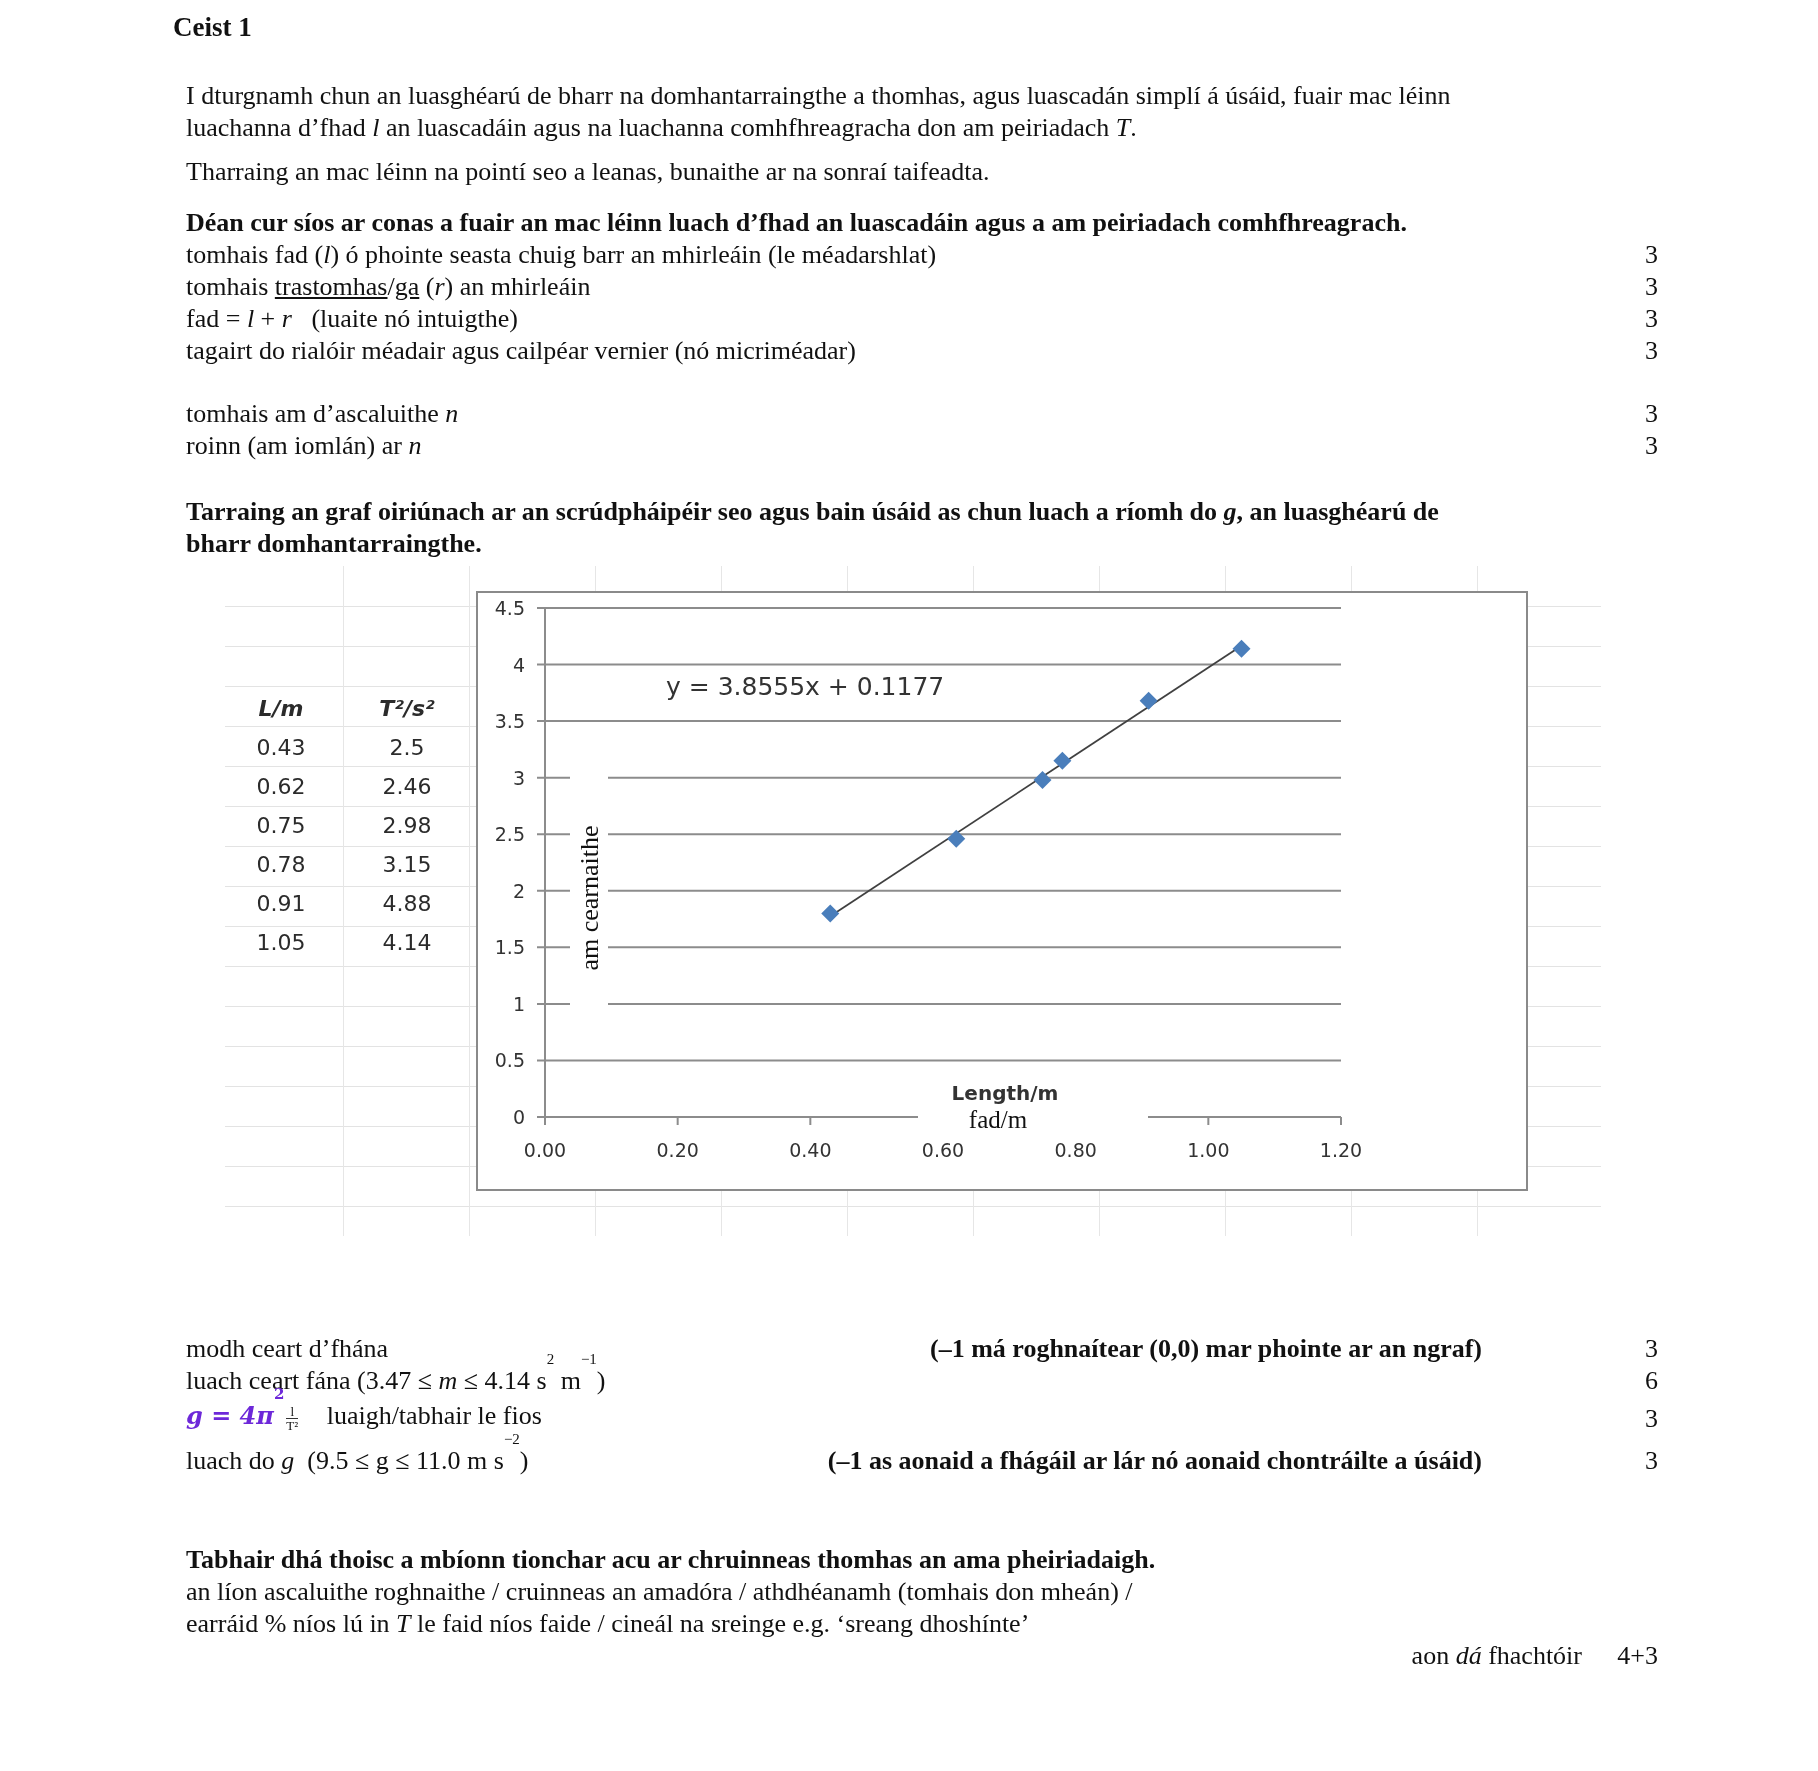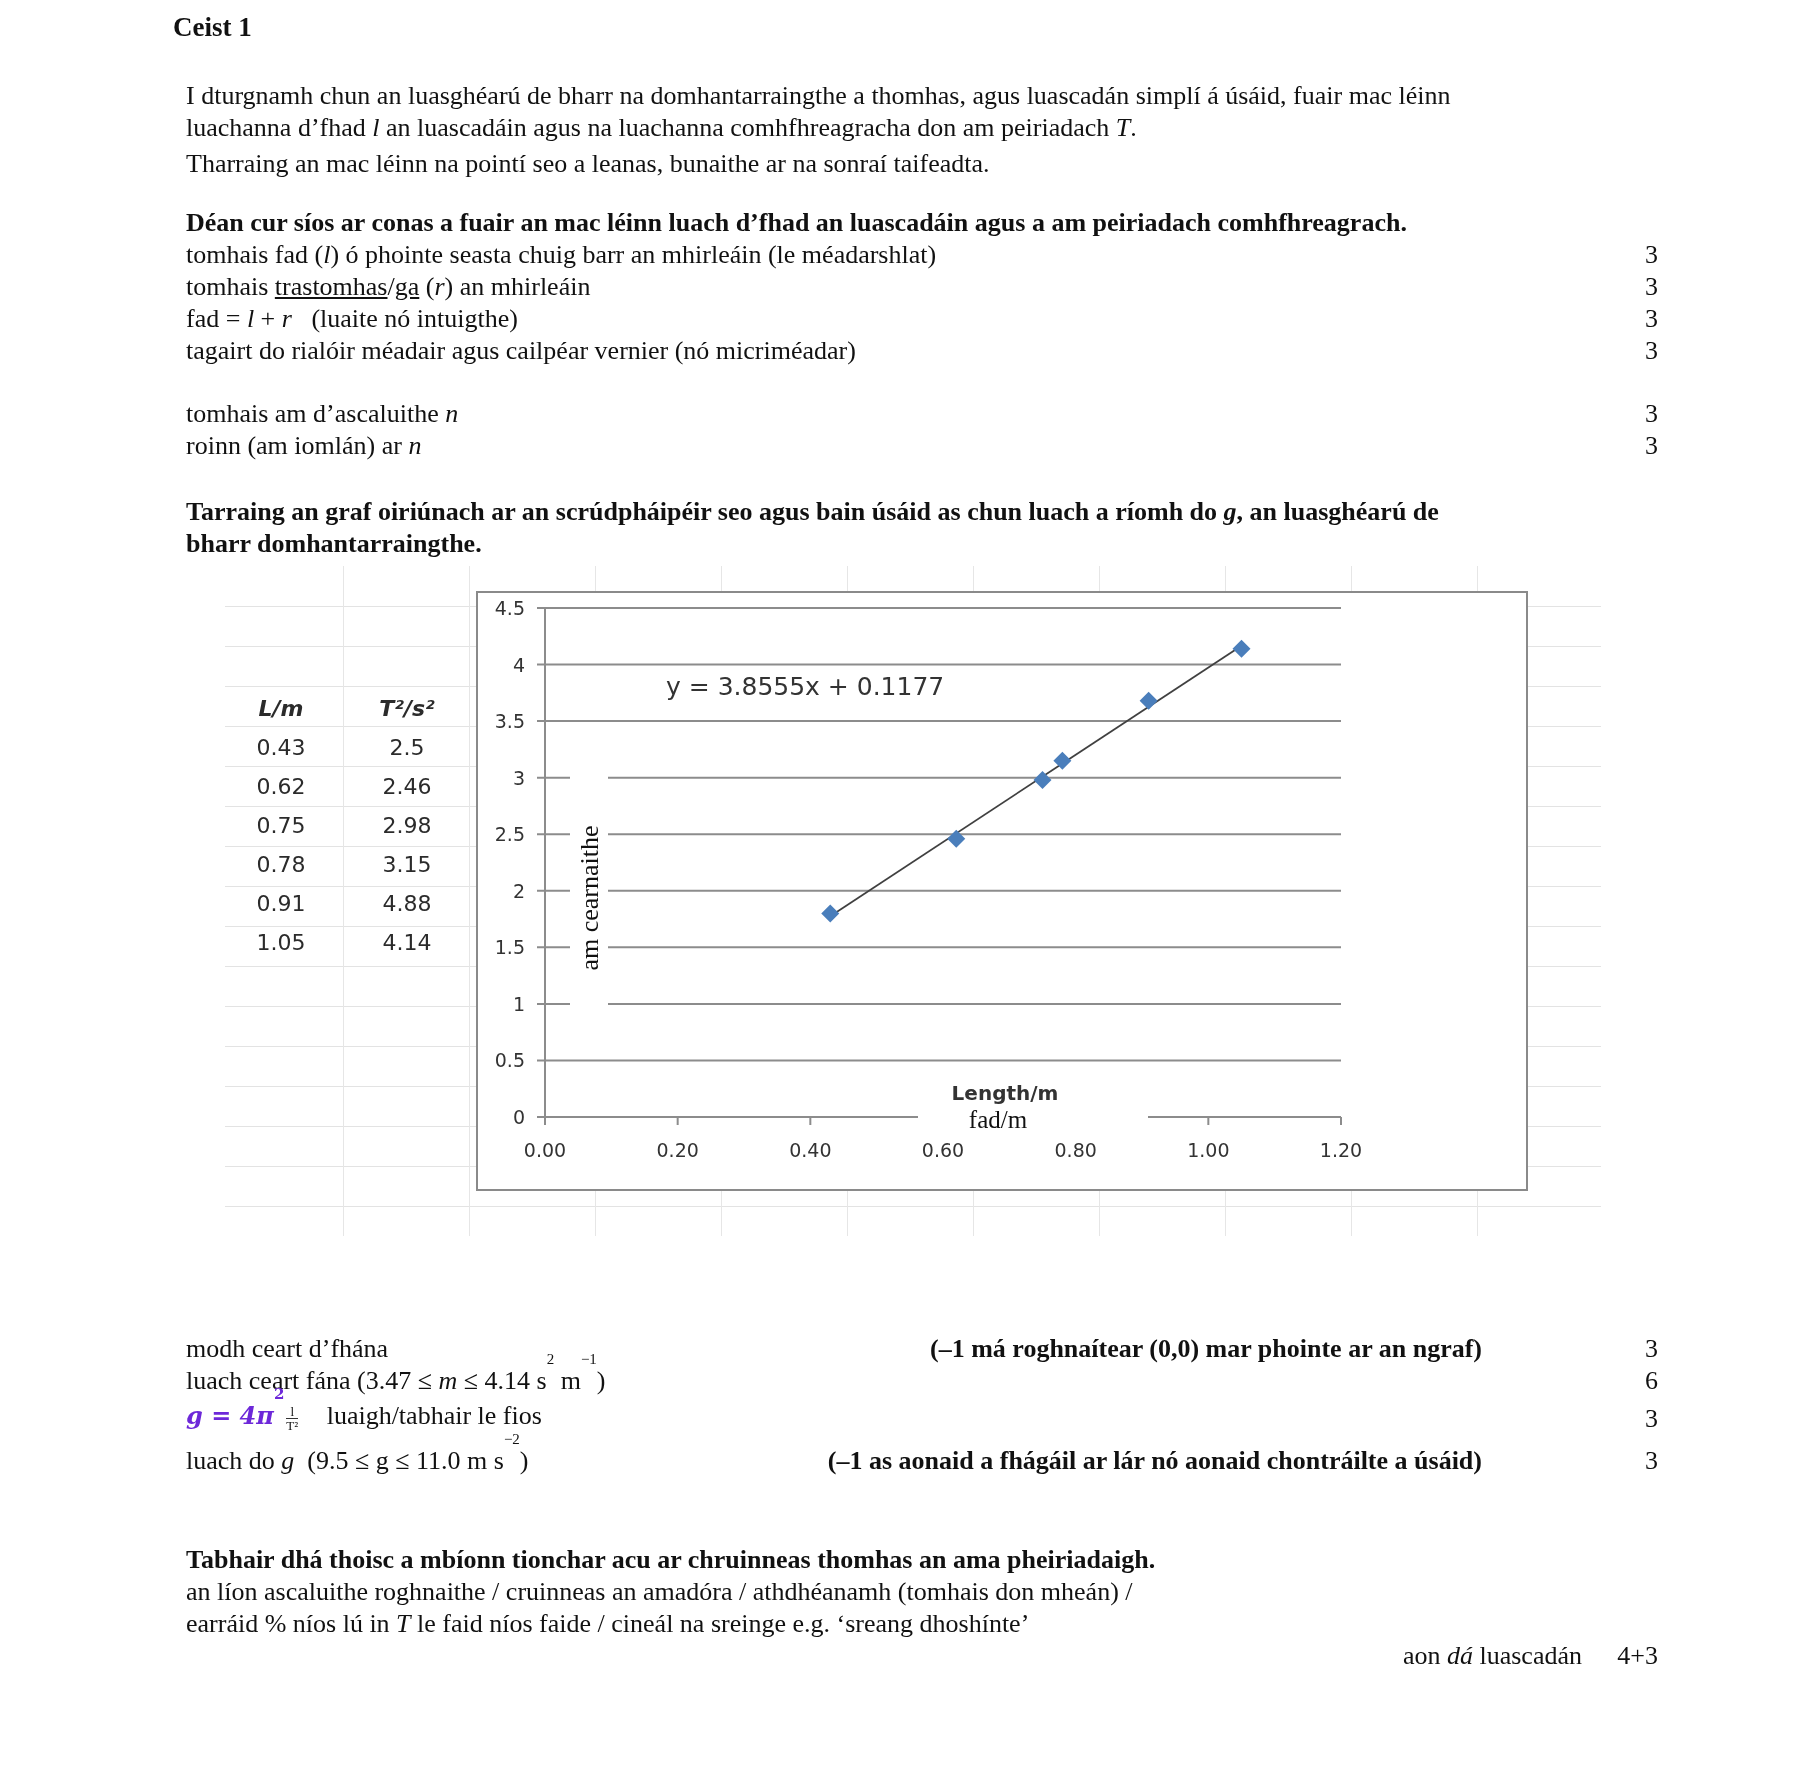--- a/index.html
+++ b/index.html
@@ -44,21 +44,21 @@
 </style>
 </head>
 <body>
 
 <div class="abs bold" style="left:173px; top:12px; font-size:27px;">Ceist 1</div>
 
 <div class="line" style="top:80px;">I dturgnamh chun an luasghéarú de bharr na domhantarraingthe a thomhas, agus luascadán simplí á úsáid, fuair mac léinn</div>
 <div class="line" style="top:112px;">
   <span>luachanna d’fhad </span><i>l</i><span> an luascadáin agus na luachanna comhfhreagracha don am peiriadach </span><i>T</i><span>.</span>
 </div>
-<div class="line" style="top:148px;">Tharraing an mac léinn na pointí seo a leanas, bunaithe ar na sonraí taifeadta.</div>
+<div class="line" style="top:156px;">Tharraing an mac léinn na pointí seo a leanas, bunaithe ar na sonraí taifeadta.</div>
 
 <div class="line bold" style="top:207px;">Déan cur síos ar conas a fuair an mac léinn luach d’fhad an luascadáin agus a am peiriadach comhfhreagrach.</div>
 
 <div class="line" style="top:239px;">
   <span>tomhais fad (</span><i>l</i><span>) ó phointe seasta chuig barr an mhirleáin (le méadarshlat)</span>
 </div>
 <div class="mark" style="top:239px;">3</div>
 
 <div class="line" style="top:271px;">
   <span>tomhais </span><span class="u">trastomhas</span><span>/</span><span class="u">ga</span><span> (</span><i>r</i><span>) an mhirleáin</span>
@@ -204,15 +204,15 @@
 <div class="line" style="top:1445px; white-space:pre;"><span>luach do </span><i>g</i><span>  (9.5 ≤ g ≤ 11.0 m s</span><sup>−2</sup><span>)</span></div>
 <div class="abs bold" style="right:336px; top:1445px; white-space:nowrap;">(–1 as aonaid a fhágáil ar lár nó aonaid chontráilte a úsáid)</div>
 <div class="mark" style="top:1445px;">3</div>
 
 <div class="line bold" style="top:1544px;">Tabhair dhá thoisc a mbíonn tionchar acu ar chruinneas thomhas an ama pheiriadaigh.</div>
 <div class="line" style="top:1576px;">an líon ascaluithe roghnaithe / cruinneas an amadóra / athdhéanamh (tomhais don mheán) /</div>
 <div class="line" style="top:1608px;">
   <span>earráid % níos lú in </span><i>T</i><span> le faid níos faide / cineál na sreinge e.g. ‘sreang dhoshínte’</span>
 </div>
 <div class="abs" style="right:236px; top:1640px; white-space:nowrap;">
-  <span>aon </span><i>dá</i><span> luascadán</span>
+  <span>aon </span><i>dá</i><span> fhachtóir</span>
 </div>
 <div class="abs" style="left:1608px; top:1640px; width:50px; text-align:right;">4+3</div>
 
 </body></html>

